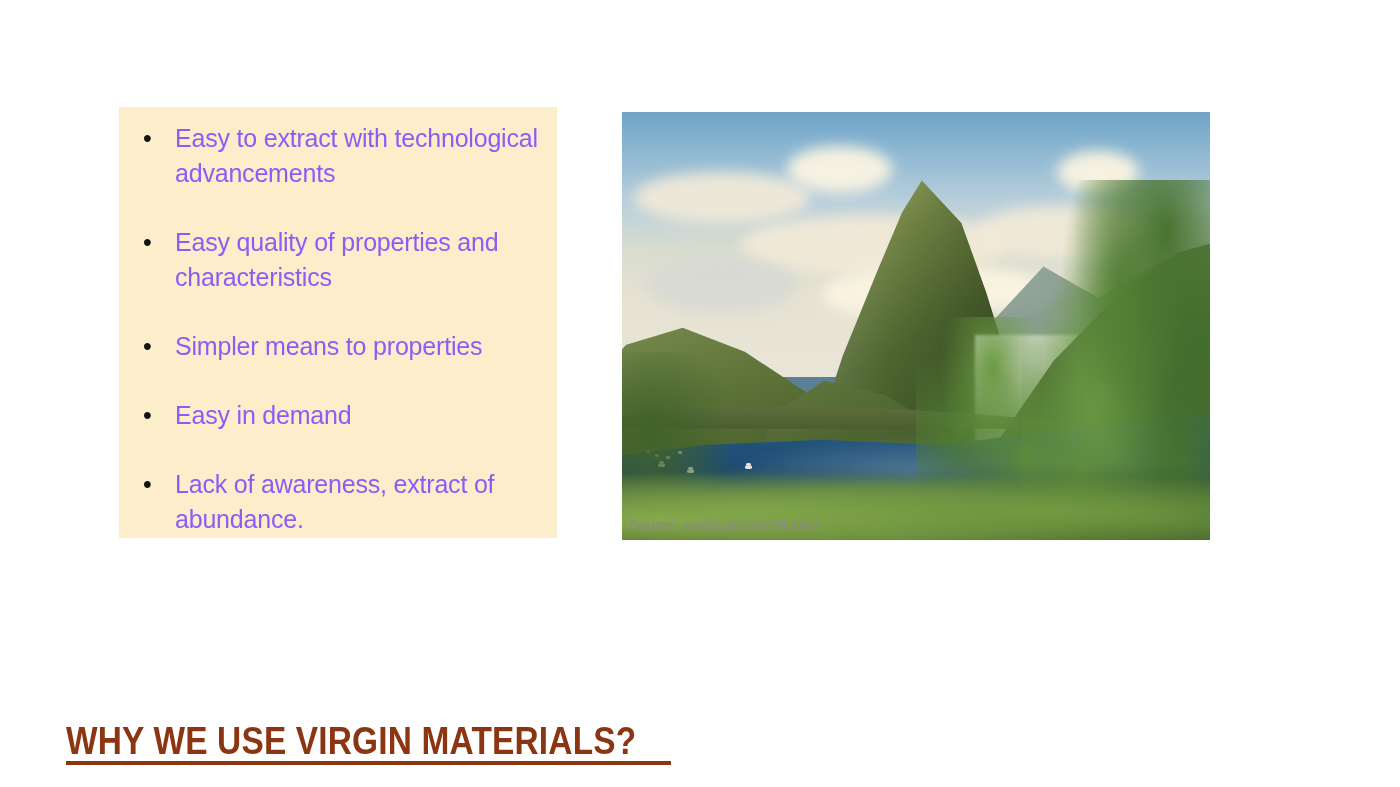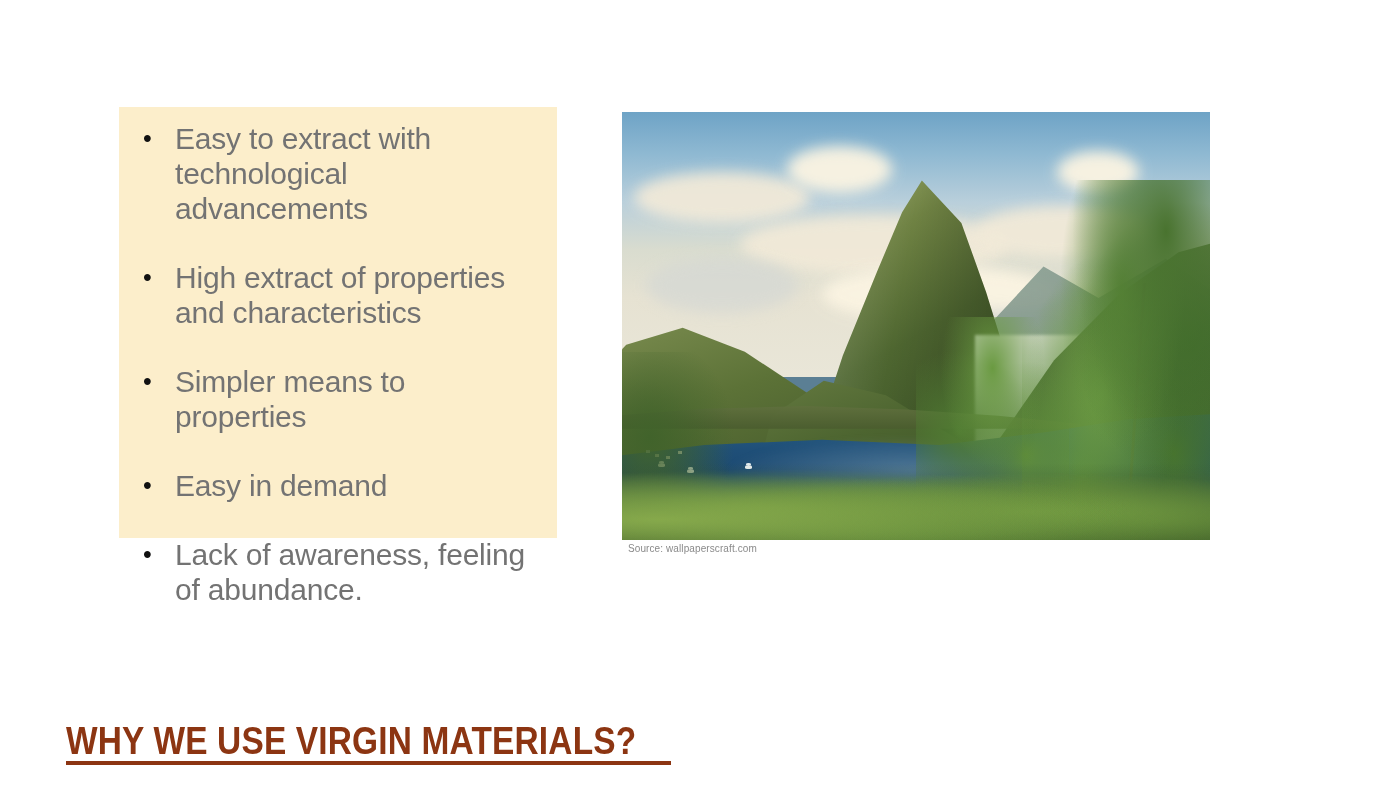--- a/index.html
+++ b/index.html
@@ -49,22 +49,22 @@
     width: 46px;
     color: #111111;
     font-size: 25px;
     line-height: 35px;
     text-align: left;
     padding-left: 14px;
     box-sizing: border-box;
   }
   .bullet-text {
     flex: 1 1 auto;
-    color: #737373;
-    font-size: 30px;
+    color: #8b5cf6;
+    font-size: 25px;
     line-height: 35px;
     letter-spacing: -0.2px;
     padding-right: 8px;
   }
 
   
   .photo-wrap {
     position: absolute;
     left: 622px;
     top: 112px;
@@ -260,25 +260,26 @@
     width: 26%; height: 50%;
     background:
       radial-gradient(ellipse at 30% 40%, #41632b 0%, rgba(65,99,43,0) 56%),
       radial-gradient(ellipse at 10% 74%, #32502270 0%, rgba(50,80,34,0) 60%);
   }
 
   
   .caption {
     position: absolute;
     left: 628px;
-    top: 543px;
-    font-size: 10px;
+    top: 516px;
+    font-size: 15px;
     color: #8a8a8a;
     letter-spacing: 0.1px;
     white-space: nowrap;
+    font-style: italic;
   }
 
   
   .slide-title {
     position: absolute;
     left: 66px;
     top: 719px;
     font-size: 38px;
     font-weight: bold;
     color: #8c3512;
@@ -303,33 +304,33 @@
 <div class="slide">
 
   <div class="bullet-panel">
     <ul class="bullet-list">
       <li class="bullet-item">
         <span class="bullet-dot">•</span>
         <span class="bullet-text">Easy to extract with technological advancements</span>
       </li>
       <li class="bullet-item">
         <span class="bullet-dot">•</span>
-        <span class="bullet-text">High extract of properties and characteristics</span>
+        <span class="bullet-text">Easy quality of properties and characteristics</span>
       </li>
       <li class="bullet-item">
         <span class="bullet-dot">•</span>
         <span class="bullet-text">Simpler means to properties</span>
       </li>
       <li class="bullet-item">
         <span class="bullet-dot">•</span>
         <span class="bullet-text">Easy in demand</span>
       </li>
       <li class="bullet-item">
         <span class="bullet-dot">•</span>
-        <span class="bullet-text">Lack of awareness, feeling of abundance.</span>
+        <span class="bullet-text">Lack of awareness, extract of abundance.</span>
       </li>
     </ul>
   </div>
 
   <div class="photo-wrap">
     <div class="photo">
       <div class="ph-sky"></div>
 
       <div class="cloud" style="left:2%;  top:14%; width:30%; height:12%;"></div>
       <div class="cloud bright" style="left:28%; top:8%;  width:18%; height:11%;"></div>

